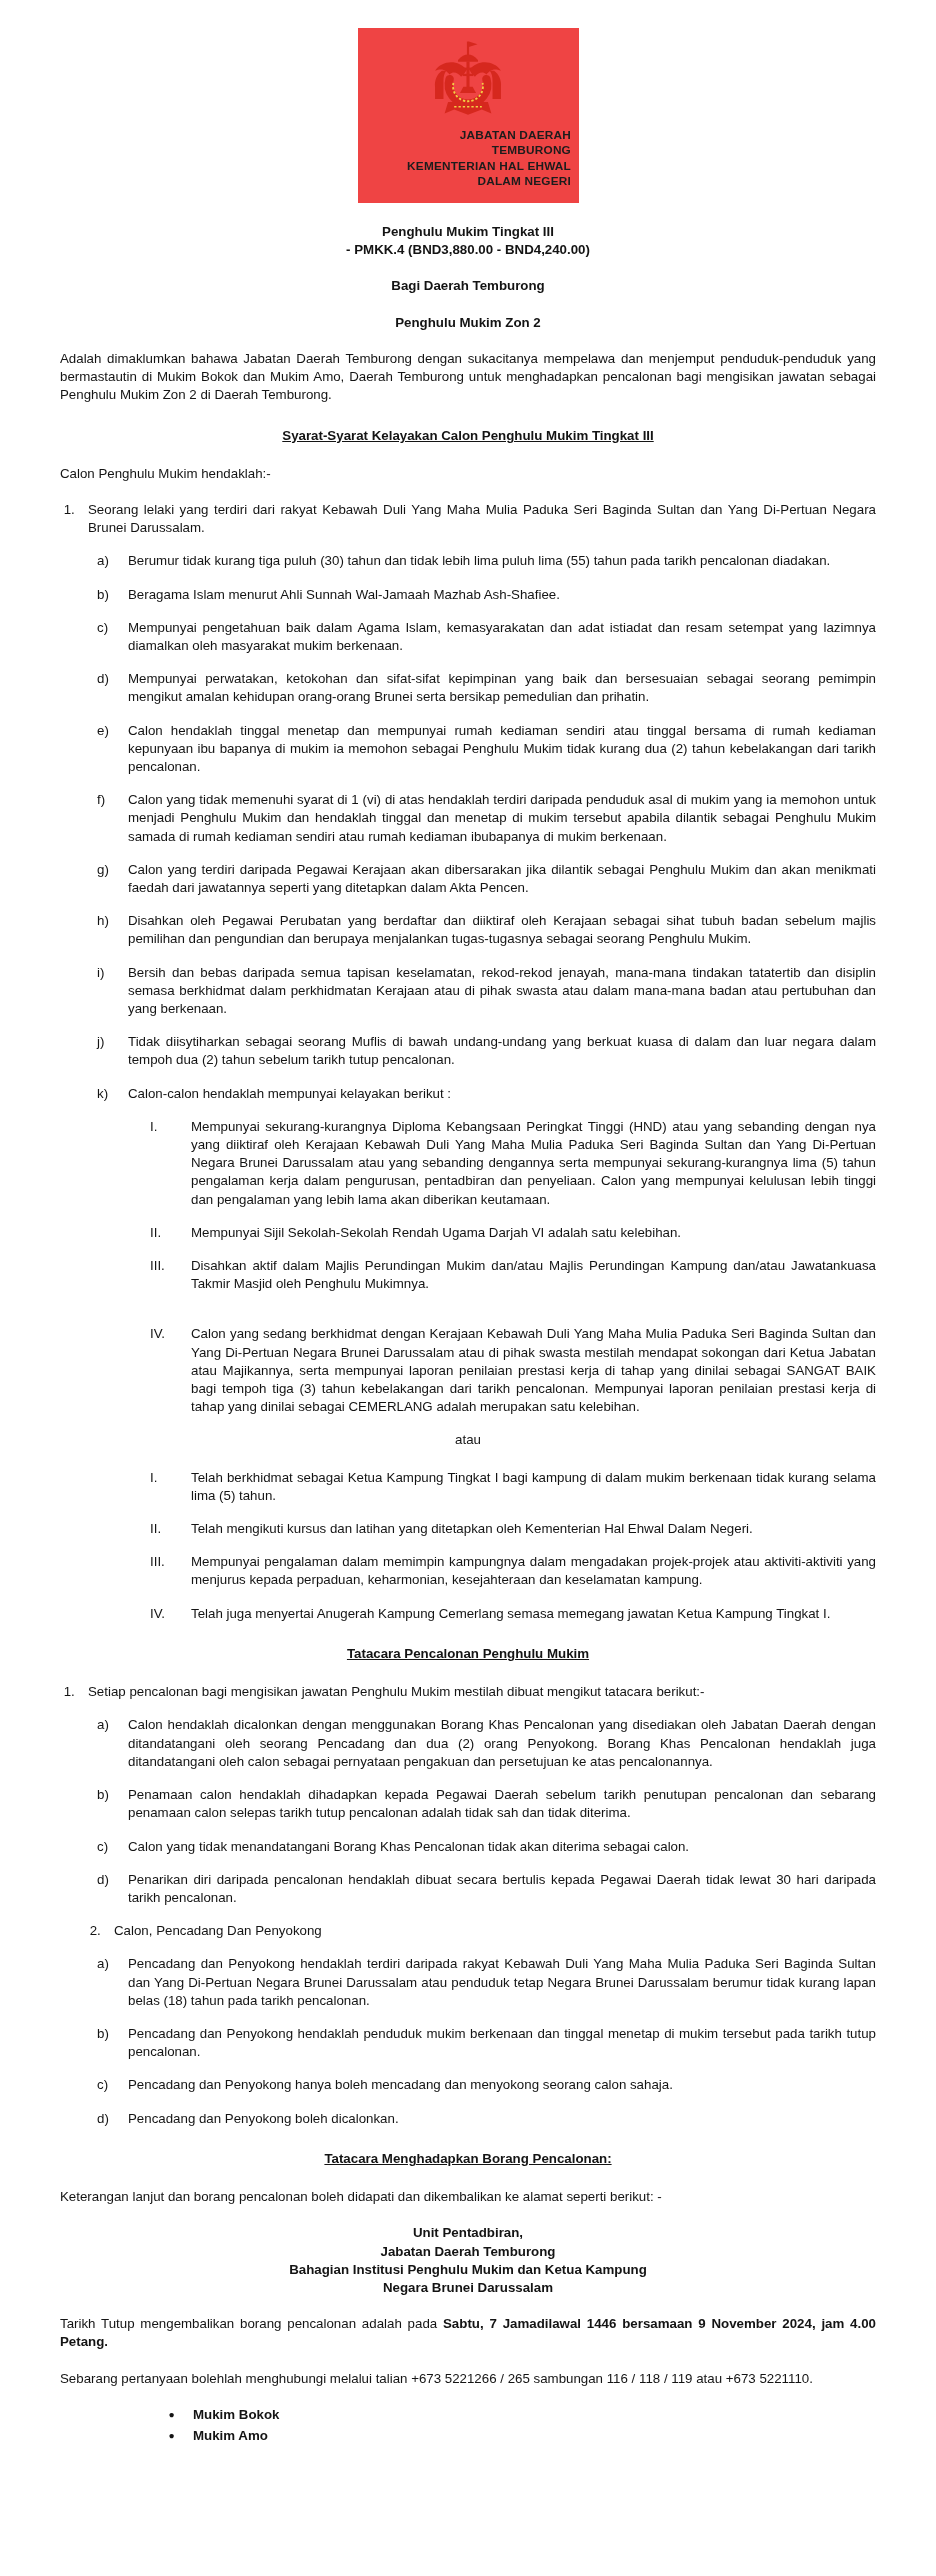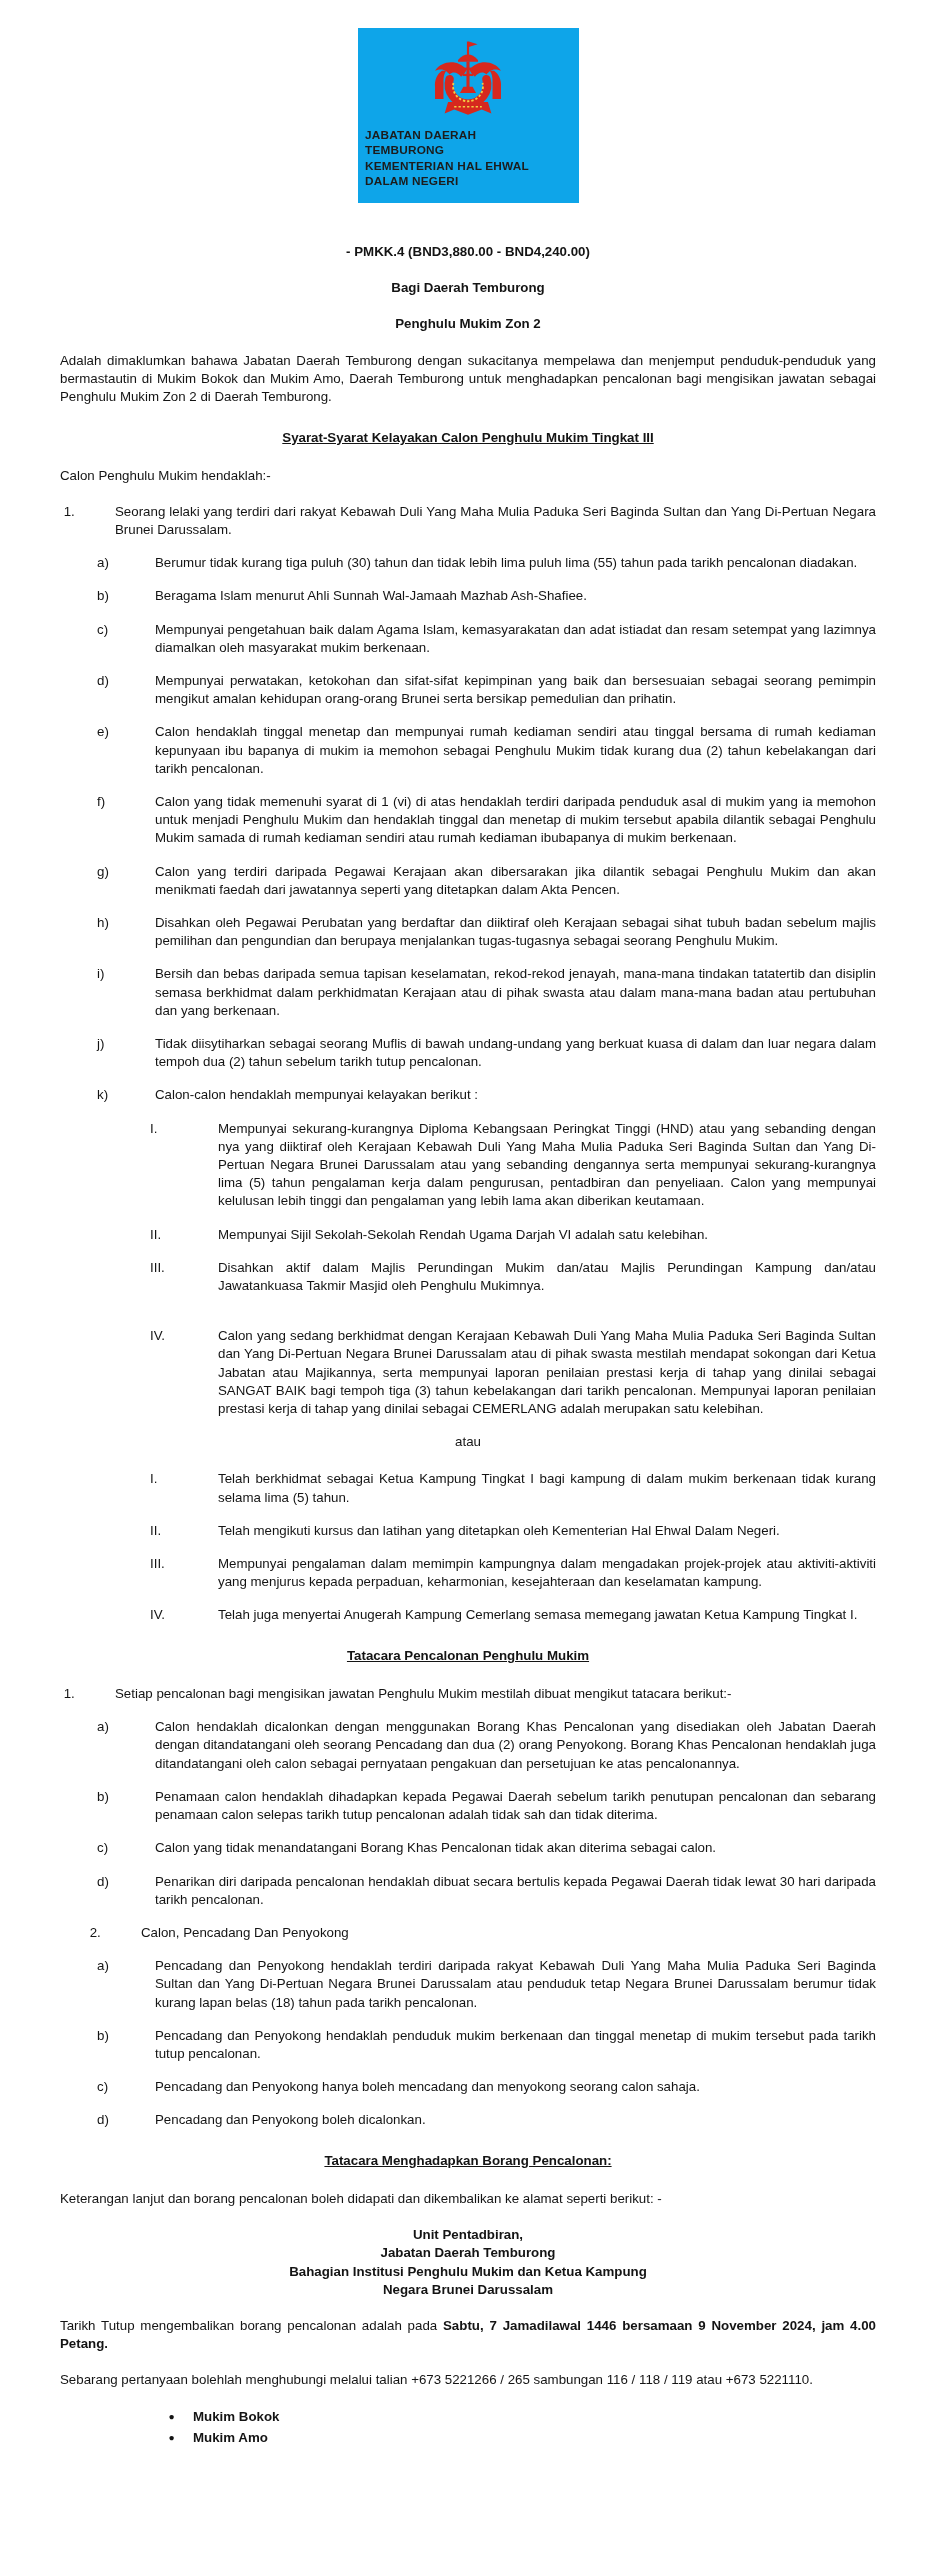--- a/index.html
+++ b/index.html
@@ -1,33 +1,33 @@
 <!DOCTYPE html>
 <html style="font-size:15px"><head>
 <meta charset="utf-8">
 <style>
   html,body{margin:0;padding:0;background:#ffffff;}
   body{font-family:"Liberation Sans","DejaVu Sans",sans-serif;color:#141414;}
   .page{width:936px;min-height:2576px;box-sizing:border-box;margin:0 auto;
         padding:28px 60px 37px 60px;font-size:13.3px;line-height:1.37;}
   
-  .logo-box{width:206px;margin:0 auto 40px auto;background:#0ea5e9;
-            text-align:left;padding:11.2px 7.5px 13px 7.5px;}
+  .logo-box{width:206px;margin:0 auto 20px auto;background:#ef4444;
+            text-align:right;padding:11.2px 7.5px 13px 7.5px;}
   .crest{display:block;margin:0 auto 7.5px auto;}
   .org-line{font-weight:bold;font-size:11.8px;line-height:1.32;color:#1c1c1c;letter-spacing:0.2px;}
   
   .c-title{text-align:center;font-weight:bold;margin:0 0 18px 0;}
   .c-title.tight{margin:0;}
   .title-pair{margin:0 0 18px 0;}
   .section-head{text-align:center;font-weight:bold;text-decoration:underline;margin:22.5px 0 19.7px 0;}
   p.body{text-align:justify;margin:0 0 18px 0;}
   
   .li{display:flex;margin:0 0 15px 0;}
   .li .m{flex:0 0 auto;}
-  .li .t{flex:1;text-align:justify;margin-left:27px;}
+  .li .t{flex:1;text-align:justify;}
   .l1 .m{width:28px;padding-left:3.7px;box-sizing:border-box;}
   .l2{margin-left:37px;} .l2 .m{width:31px;}
   .l3{margin-left:90px;} .l3 .m{width:41px;}
   .gap-top{margin-top:32px;}
   .atau{text-align:center;margin:1.9px 0 19px 0;}
   .addr-line{text-align:center;font-weight:bold;}
   .addr-block{margin:16px 0 18px 0;}
   .closing b{font-weight:bold;}
   .mukim-head{font-weight:bold;margin:0 0 16px 0;}
   .bullets{margin:0 0 0 101px;}
@@ -59,20 +59,21 @@
       <path d="M41 57 A19.5 19.5 0 1 0 79 57" fill="none" stroke="#f3cf45" stroke-width="2.4" stroke-dasharray="3 2.6"></path>
       <path d="M42 88 L78 88" fill="none" stroke="#f3cf45" stroke-width="2" stroke-dasharray="3 2.6"></path>
     </svg>
     <div class="org-line">JABATAN DAERAH</div>
     <div class="org-line">TEMBURONG</div>
     <div class="org-line">KEMENTERIAN HAL EHWAL</div>
     <div class="org-line">DALAM NEGERI</div>
   </div>
 
   <div class="title-pair">
+    <div class="c-title tight">Penghulu Mukim Tingkat III</div>
     <div class="c-title tight">- PMKK.4 (BND3,880.00 - BND4,240.00)</div>
   </div>
   <div class="c-title">Bagi Daerah Temburong</div>
   <div class="c-title">Penghulu Mukim Zon 2</div>
 
   <p class="body">Adalah dimaklumkan bahawa Jabatan Daerah Temburong dengan sukacitanya mempelawa dan menjemput penduduk-penduduk yang bermastautin di Mukim Bokok dan Mukim Amo, Daerah Temburong untuk menghadapkan pencalonan bagi mengisikan jawatan sebagai Penghulu Mukim Zon 2 di Daerah Temburong.</p>
 
   <div class="section-head">Syarat-Syarat Kelayakan Calon Penghulu Mukim Tingkat III</div>
   <p class="body">Calon Penghulu Mukim hendaklah:-</p>
 

